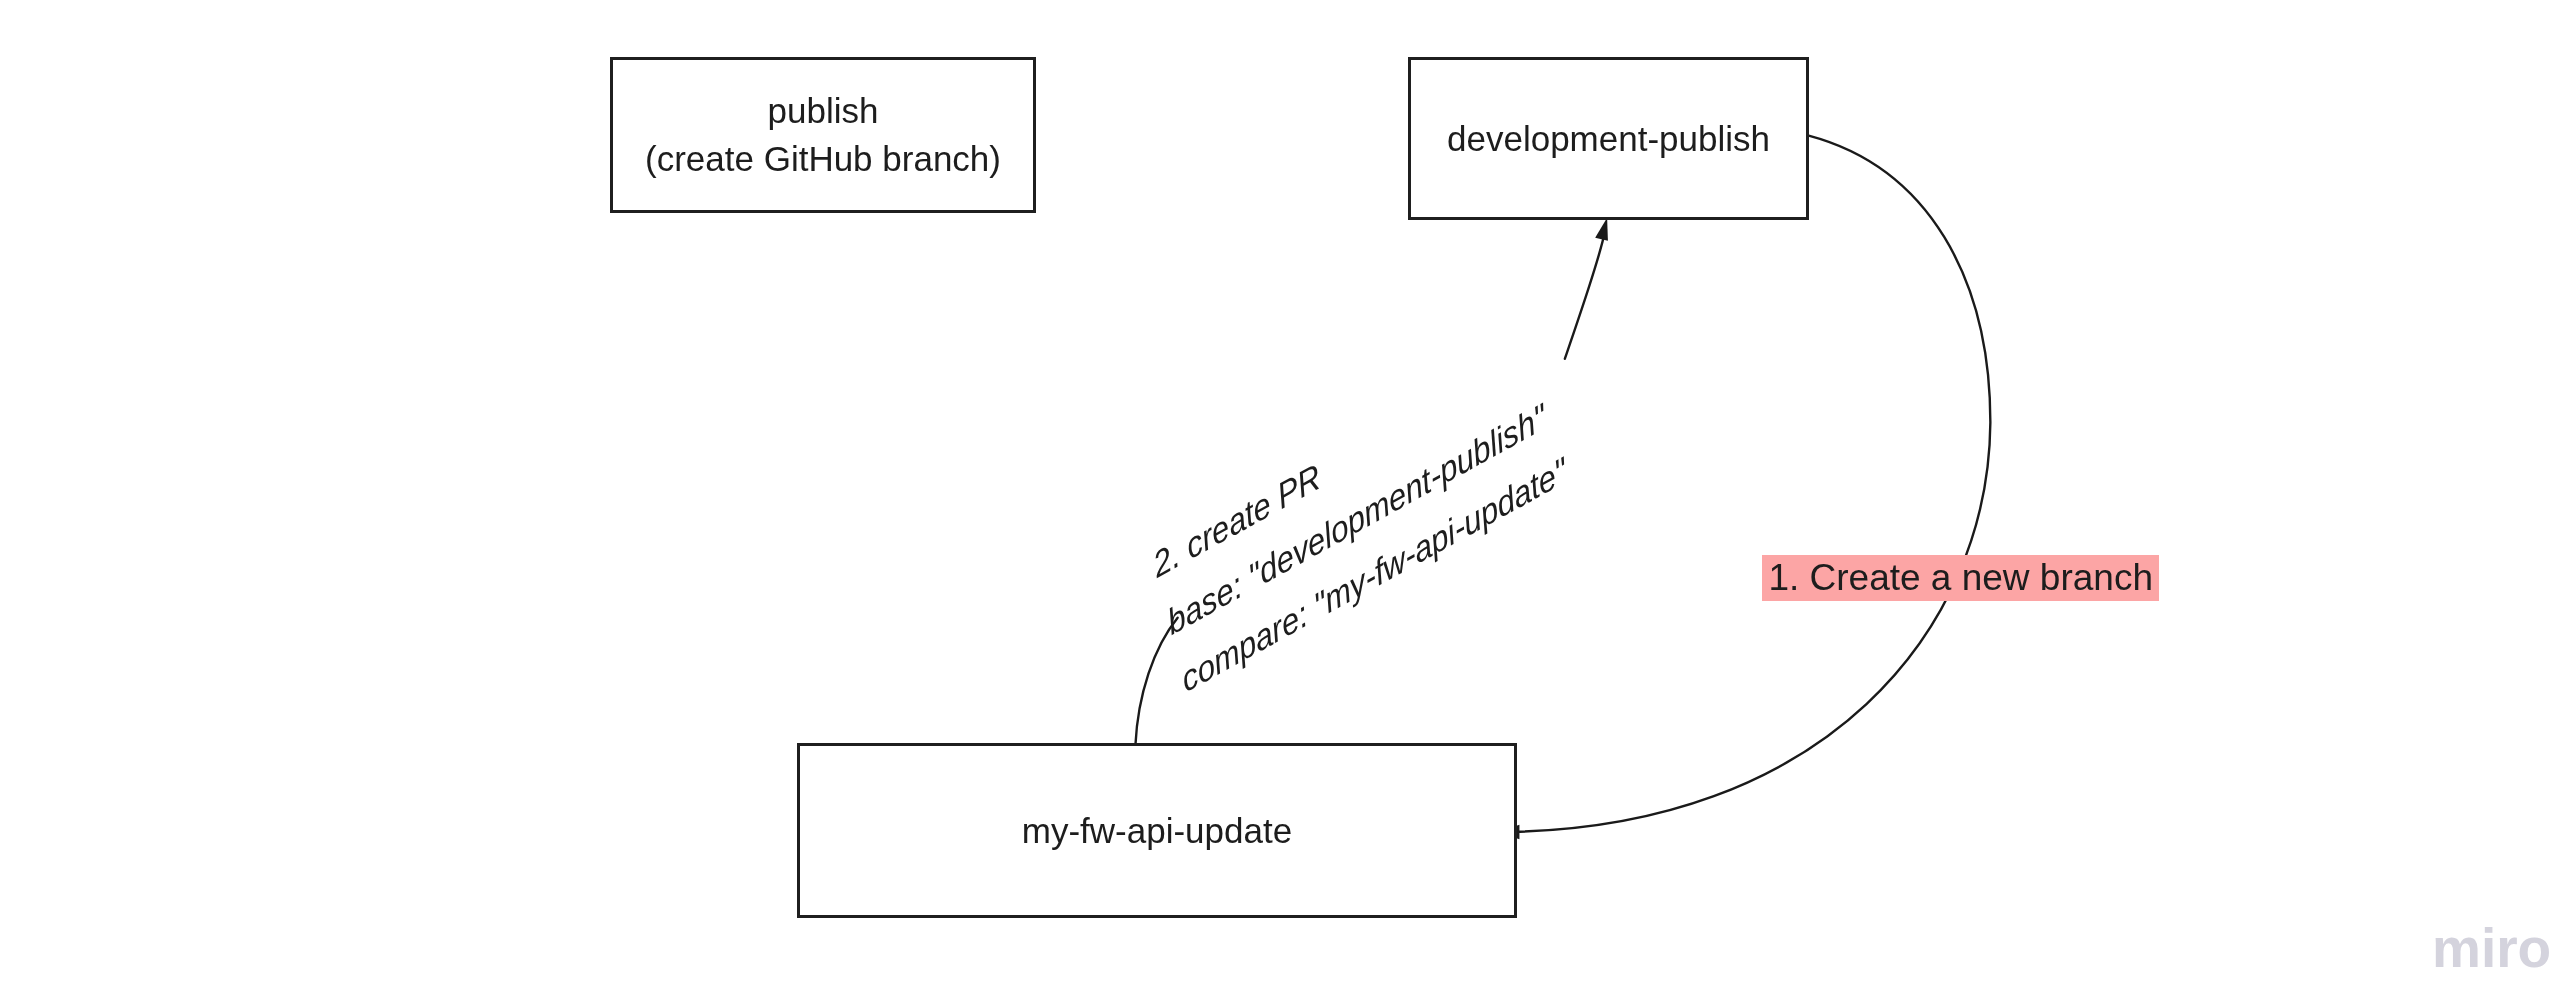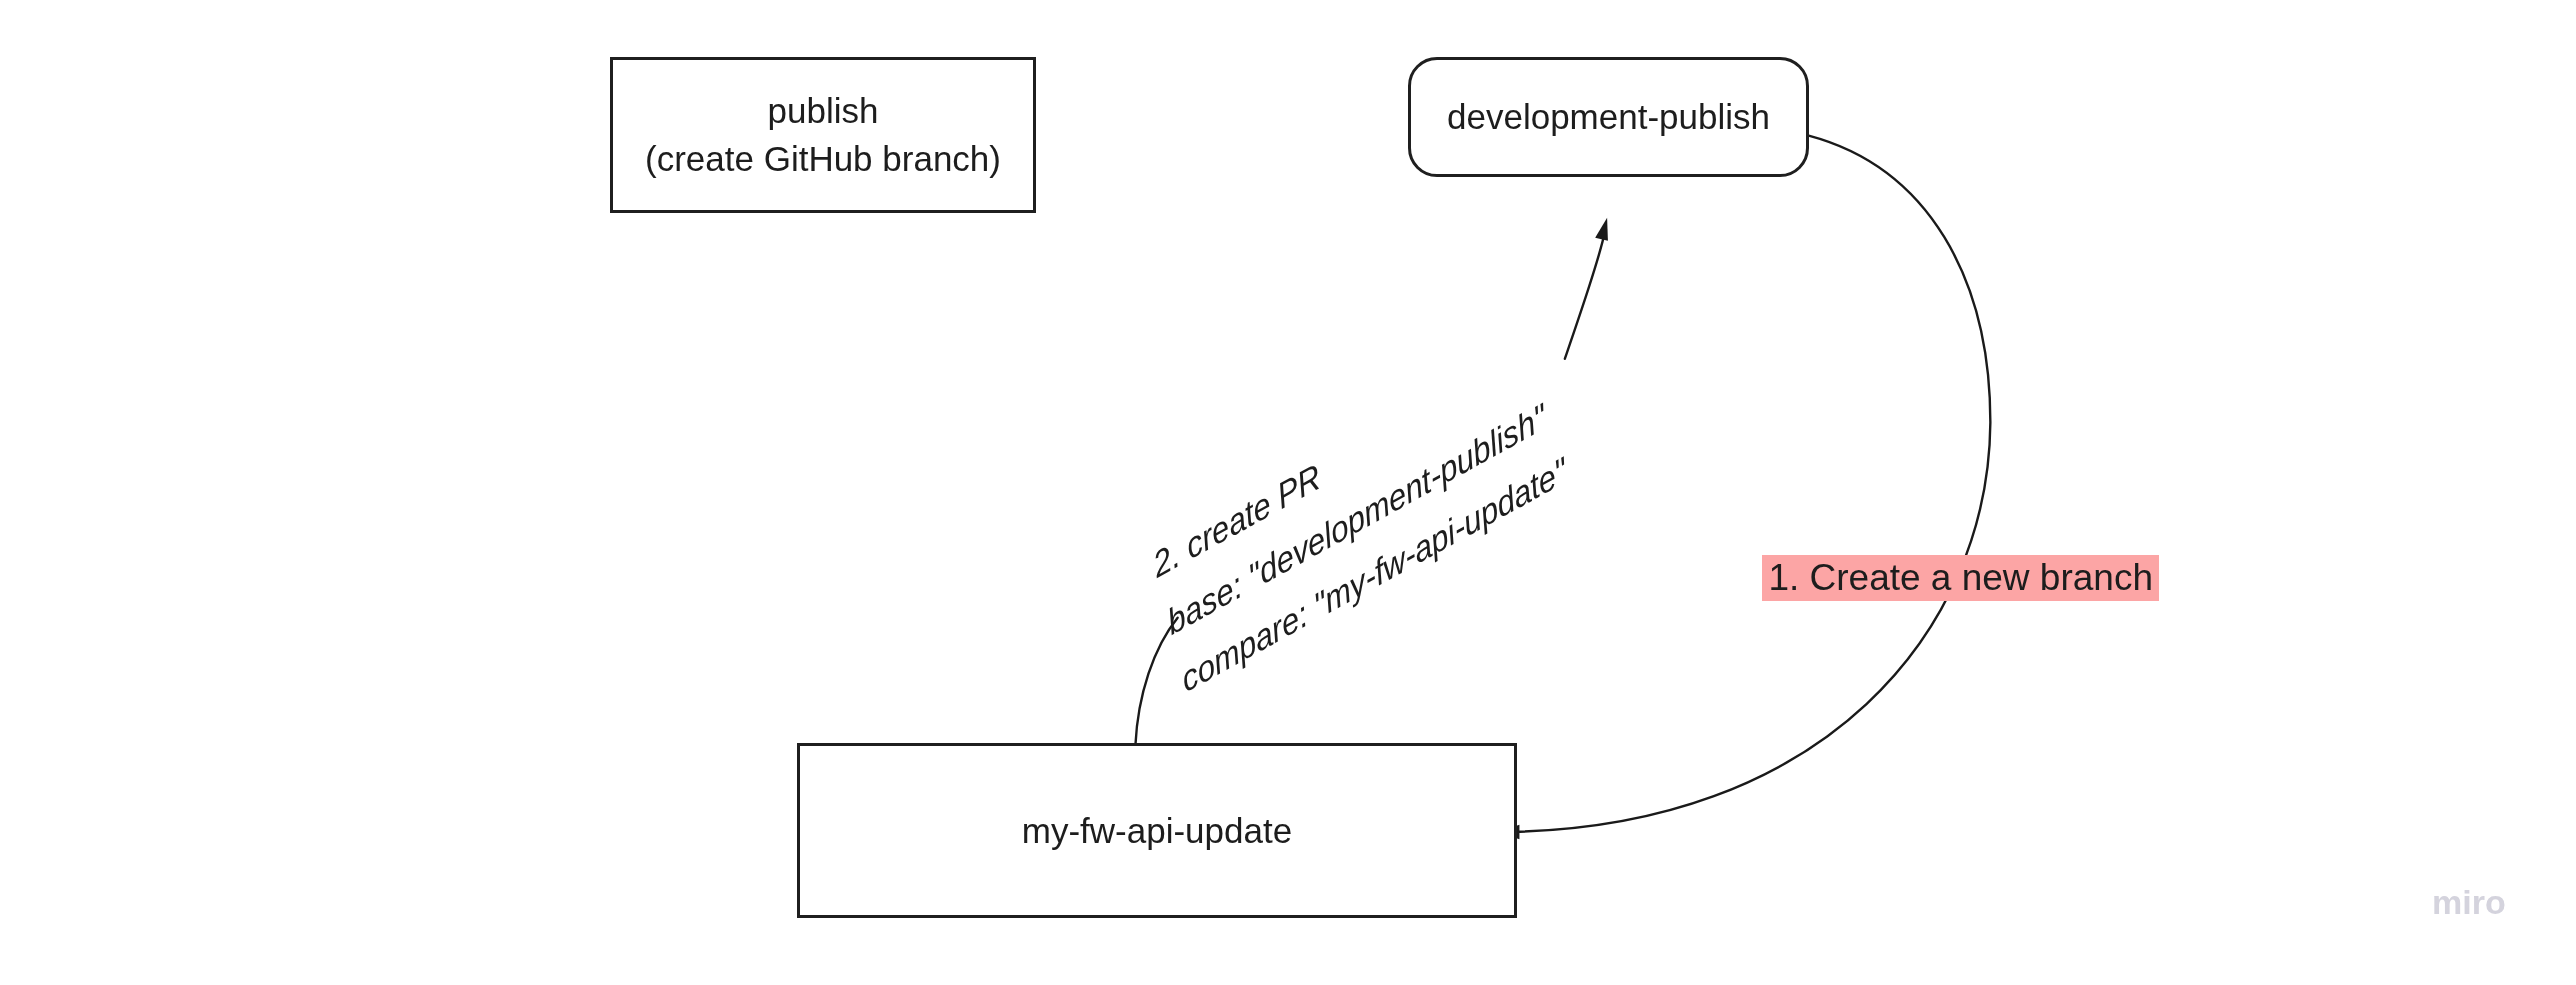--- a/index.html
+++ b/index.html
@@ -39,21 +39,21 @@
     background: #ffffff;
     display: flex;
     flex-direction: column;
     align-items: center;
     justify-content: center;
     text-align: center;
     font-size: 35px;
     line-height: 48px;
   }
   .node-publish            { left: 610px;  top: 57px;  width: 426px; height: 156px; }
-  .node-development-publish{ left: 1408px; top: 57px;  width: 401px; height: 120px; border-radius: 29px; }
+  .node-development-publish{ left: 1408px; top: 57px;  width: 401px; height: 163px; }
   .node-my-fw-api-update   { left: 775px;  top: 743px; width: 720px; height: 175px; margin-left: 22px; }
   .conn-label-horizontal {
     position: absolute;
     left: 1762px;
     top: 555px;
     height: 46px;
     padding: 0 6.4px;
     background: #fca5a5;
     display: flex;
     align-items: center;
@@ -67,22 +67,22 @@
     transform: rotate(-29deg) skewX(-15deg);
     transform-origin: 0 0;
     font-size: 34px;
     line-height: 57px;
     font-style: italic;
     white-space: nowrap;
   }
   .watermark {
     position: absolute;
     left: 2432px;
-    top: 883px;
-    font-size: 34px;
+    top: 916px;
+    font-size: 55px;
     font-weight: 700;
     letter-spacing: 0px;
     font-family: "Liberation Sans", sans-serif;
   }
 </style>
 </head>
 <body>
 
 <div class="canvas">
 

